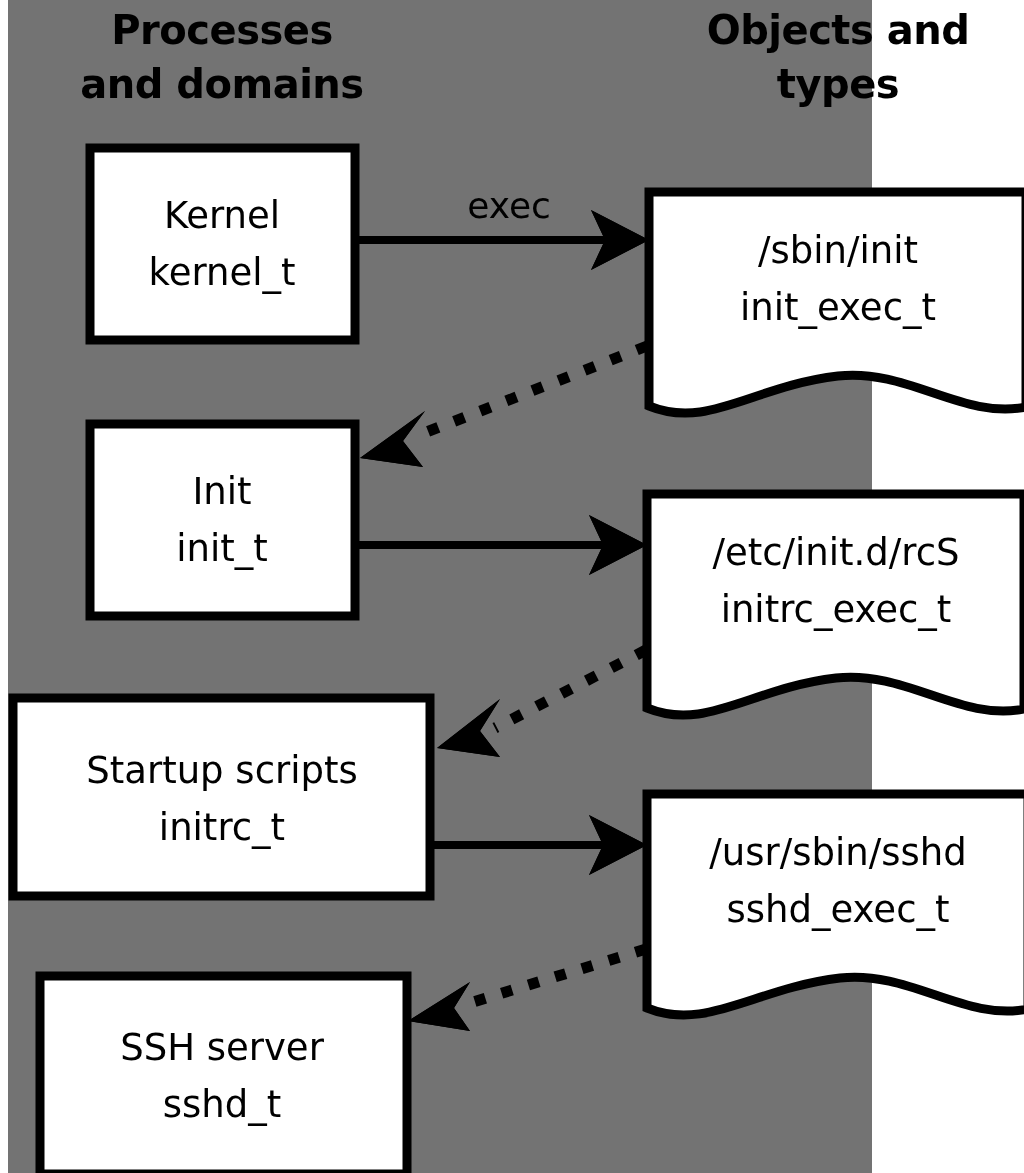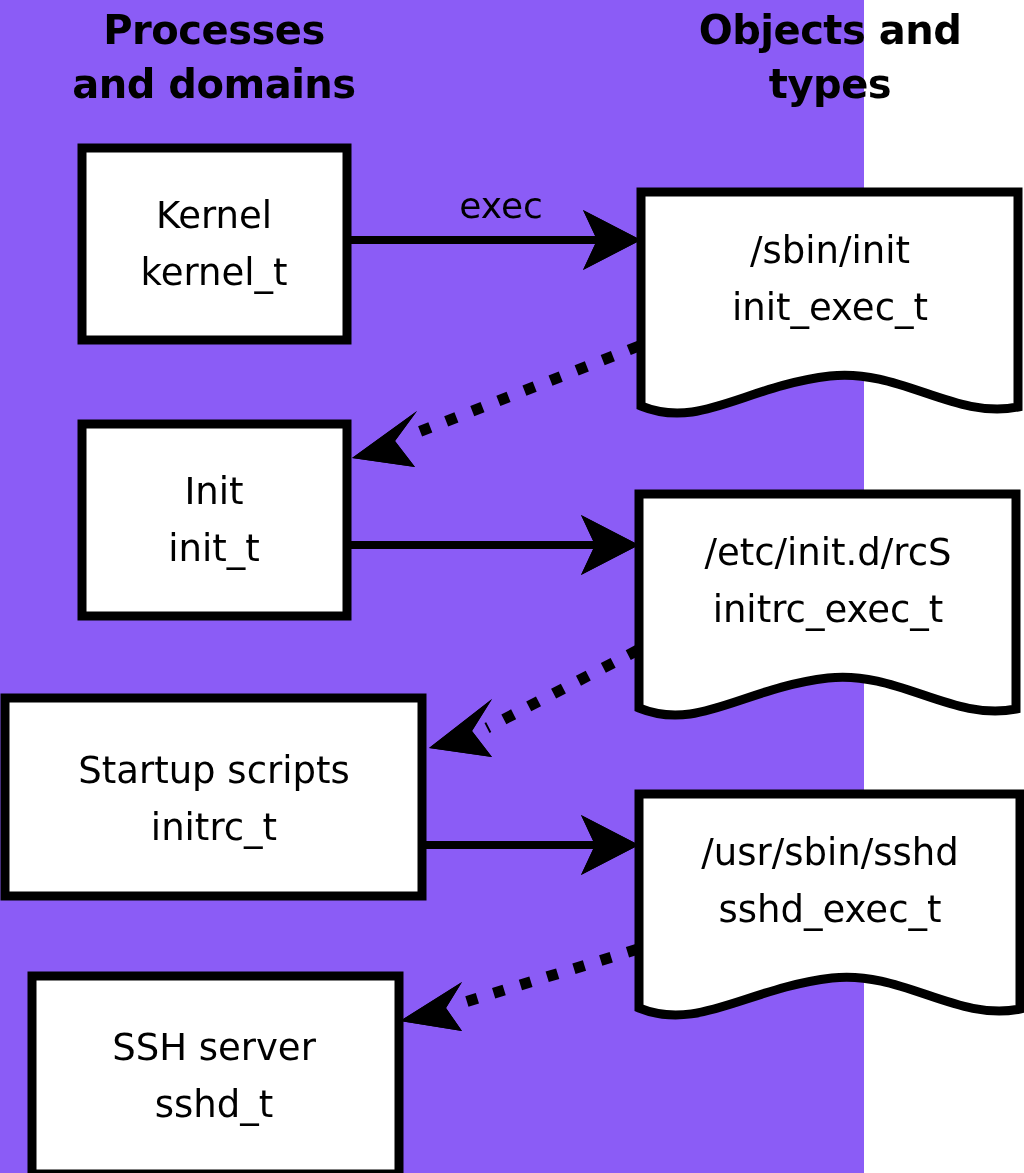--- a/index.html
+++ b/index.html
@@ -10,21 +10,22 @@
   body {
     width: 1024px;
     height: 1173px;
     font-family: "DejaVu Sans", sans-serif;
     overflow: hidden;
   }
   #diagram-root {
     position: relative;
     width: 864px;
     height: 1173px;
-    background: #8b5cf6;
+    background: #737373;
+    margin-left: 8px;
   }
   svg.layer {
     position: absolute;
     top: 0;
     left: 0;
     width: 1024px;
     height: 1173px;
   }
   .col-header {
     font-family: "DejaVu Sans", sans-serif;

